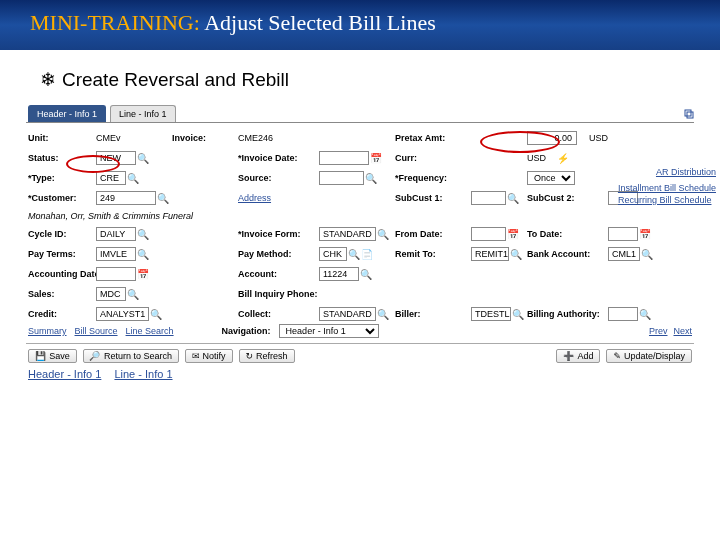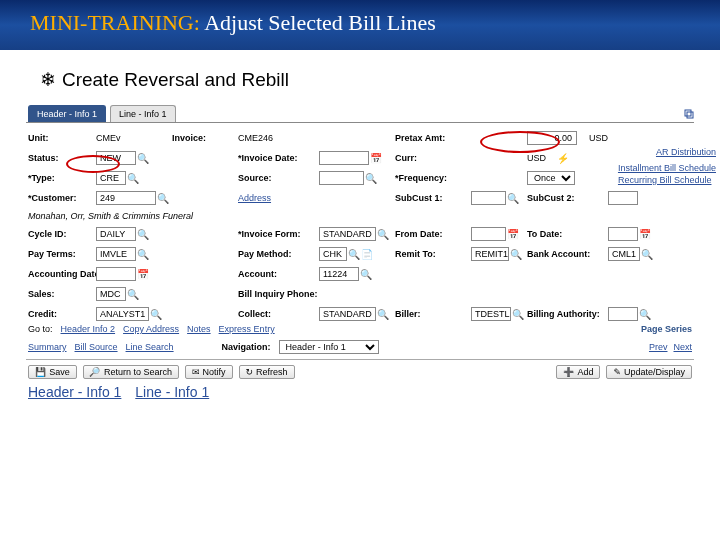--- a/index.html
+++ b/index.html
@@ -137,21 +137,21 @@
     min-width: 50px;
   }
   .flex { display:flex; align-items:center; gap:12px; }
   .sel {
     border: 1px solid #888;
     background: #fff;
     height: 14px;
     font-size: 9px;
     padding: 0 2px;
   }
-  .bottomtabs { font-size: 14px; padding: 2px 2px; }
+  .bottomtabs { font-size: 11px; padding: 2px 2px; }
   .bottomtabs a { color: #2b4f9a; text-decoration: underline; cursor: pointer; margin-right: 10px; }
   .navbox { display:flex; align-items:center; gap:6px; }
   .pageser { font-size:9px; color:#31548a; font-weight:bold; }
   svg.mini { width:10px; height:10px; vertical-align:middle; }
   .goto { display:flex; align-items:center; gap:8px; flex-wrap:wrap; padding:3px 2px; font-size:9px;}
 </style>
 </head>
 <body>
 
 <div class="banner">
@@ -207,21 +207,21 @@
     <div class="lbl b">Curr:</div>
     <div></div>
     <div class="flex">
       <span>USD</span>
       <span class="q" style="color:#c90">⚡</span>
     </div>
     <div></div>
   </div>
   <div class="ring" style="width:54px;height:18px;left:66px;top:50px;"></div>
 
-  <div class="rightlinks" style="top:42px; right:4px;">
+  <div class="rightlinks" style="top:62px; right:4px;">
     <div class="lnk" style="text-align:right;margin-bottom:6px;">AR Distribution</div>
     <div>Installment Bill Schedule</div>
     <div>Recurring Bill Schedule</div>
   </div>
 
   <div class="form">
     <div class="lbl star b">Type:</div>
     <div class="lookup">
       <span class="inp" style="min-width:30px">CRE</span>
       <span class="q">🔍</span>
@@ -352,30 +352,20 @@
         <span class="inp" style="min-width:40px">TDESTL</span>
         <span class="q">🔍</span>
       </div>
     <div class="lbl b">Billing Authority:</div>
     <div class="lookup">
         <span class="inp" style="min-width:30px"></span>
         <span class="q">🔍</span>
       </div>
   </div>
 
-  <div class="goto">
-    <span>Go to:</span>
-    <span class="lnk">Header Info 2</span>
-    <span class="lnk">Copy Address</span>
-    <span class="lnk">Notes</span>
-    <span class="lnk">Express Entry</span>
-    <span style="margin-left:auto" class="navbox">
-      <span class="pageser">Page Series</span>
-    </span>
-  </div>
 
   <div class="goto">
     <span class="lnk">Summary</span>
     <span class="lnk">Bill Source</span>
     <span class="lnk">Line Search</span>
     <span style="margin-left:40px" class="lbl b">Navigation:</span>
     <select class="sel" style="min-width:100px"><option>Header - Info 1</option></select>
     <span style="margin-left:auto" class="navbox">
       <span class="lnk">Prev</span>
       <span class="lnk">Next</span>

